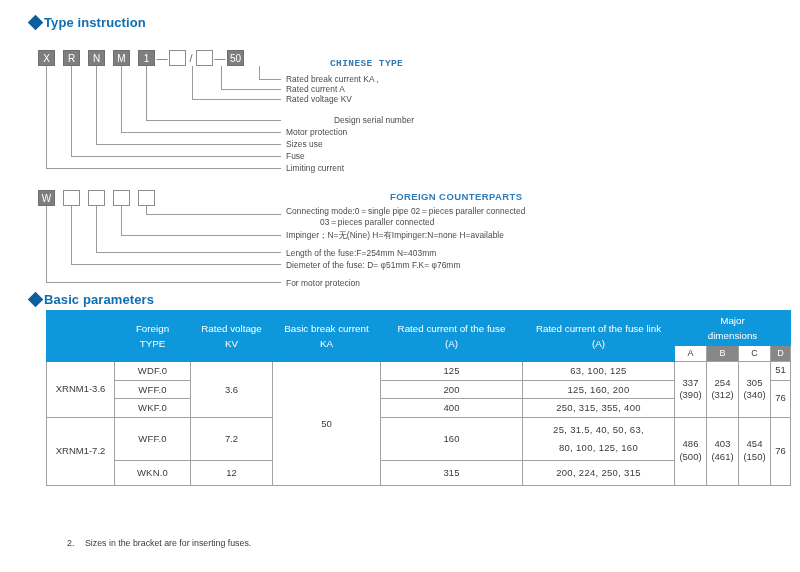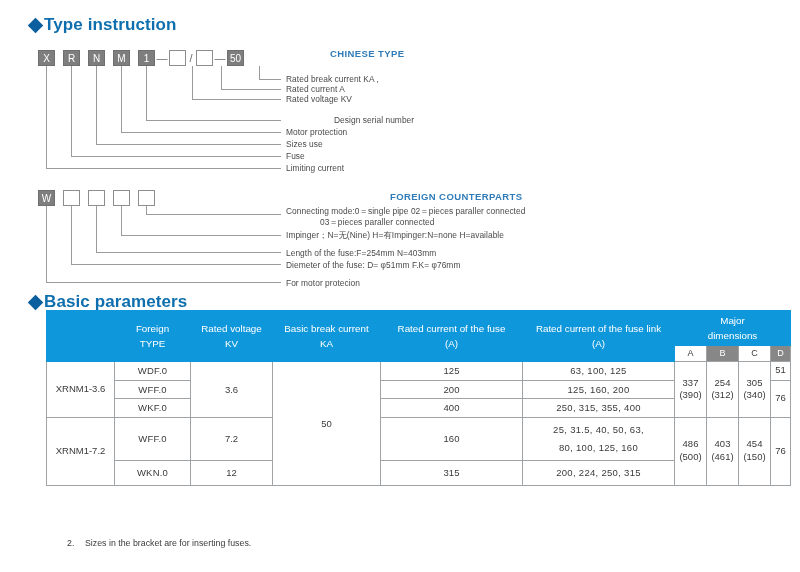--- a/index.html
+++ b/index.html
@@ -15,21 +15,21 @@
     position: relative;
     overflow: hidden;
   }
 
   
   .section-head {
     position: absolute;
     display: flex;
     align-items: center;
     gap: 3px;
-    font-size: 17px;
+    font-size: 13px;
     font-weight: bold;
     color: #0f6fae;
     letter-spacing: 0.1px;
   }
   .diamond {
     width: 11px;
     height: 11px;
     background: #0b5f9e;
     transform: rotate(45deg);
     display: inline-block;
@@ -188,21 +188,21 @@
   <div class="cgap"></div>
   <div class="cbox filled">1</div>
   <div class="cdash">—</div>
   <div class="cbox empty"></div>
   <div class="cslash">/</div>
   <div class="cbox empty"></div>
   <div class="cdash">—</div>
   <div class="cbox filled">50</div>
 </div>
 
-<div class="dtitle" style="left:330px; top:48px;">CHINESE TYPE</div>
+<div class="dtitle" style="left:330px; top:58px;font-family:Liberation Mono, monospace;">CHINESE TYPE</div>
 
 <div class="vline" style="left:46px;  top:66px; height:103px;"></div>
 <div class="vline" style="left:71px;  top:66px; height:91px;"></div>
 <div class="vline" style="left:96px;  top:66px; height:79px;"></div>
 <div class="vline" style="left:121px; top:66px; height:67px;"></div>
 <div class="vline" style="left:146px; top:66px; height:55px;"></div>
 <div class="vline" style="left:192px; top:66px; height:34px;"></div>
 <div class="vline" style="left:221px; top:66px; height:24px;"></div>
 <div class="vline" style="left:259px; top:66px; height:14px;"></div>
 

